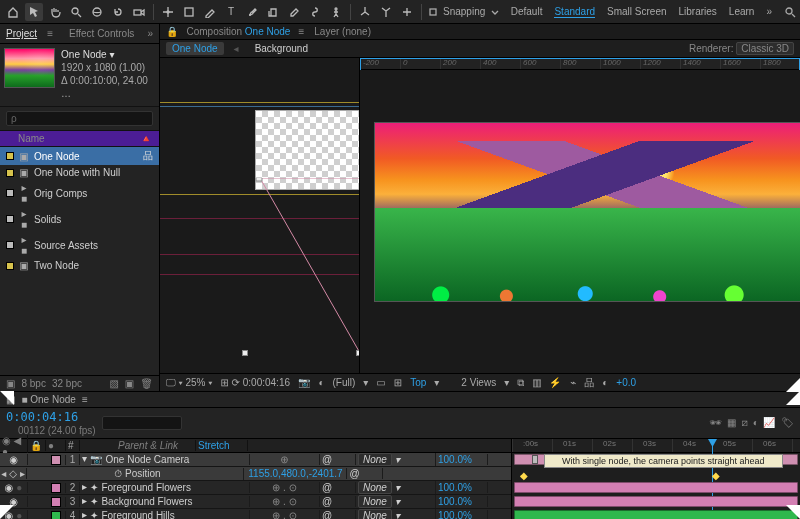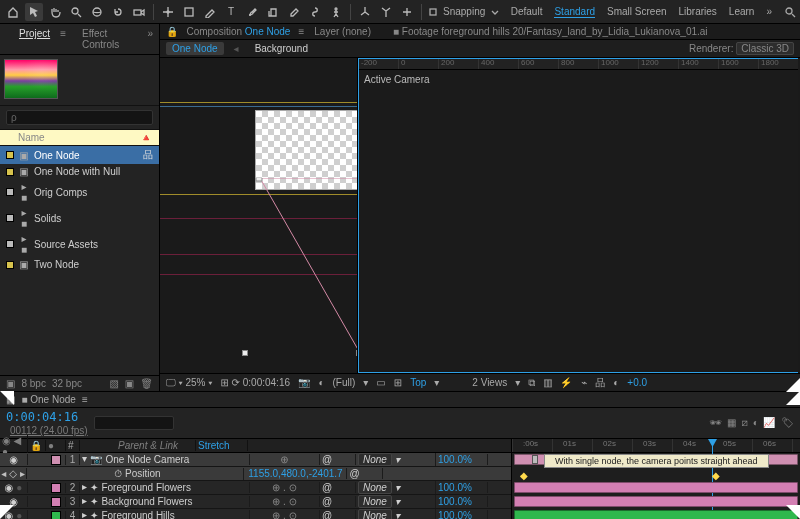--- a/index.html
+++ b/index.html
@@ -20,45 +20,45 @@
   .topbar .snap{display:flex;align-items:center;gap:4px;color:#aaa;}
   .workspaces{margin-left:auto;display:flex;gap:12px;align-items:center;color:#aaa;}
   .workspaces span{cursor:pointer;}
   .workspaces .active{color:var(--accent);border-bottom:1px solid var(--accent);}
 
   
   .main{display:flex;height:367px;}
   .project{width:160px;background:var(--bg-1);border-right:1px solid #000;display:flex;flex-direction:column;}
   .panel-tabs{display:flex;gap:10px;padding:4px 6px;border-bottom:1px solid #000;}
   .panel-tabs span{color:#888;cursor:pointer;}
-  .panel-tabs .on{color:#ddd;text-decoration:underline;margin-left:13px;}
+  .panel-tabs .on{color:#ddd;text-decoration:underline;}
   .comp-meta{display:flex;gap:6px;padding:4px 4px 6px 4px;border-bottom:1px solid #111;}
   .thumb{width:54px;height:40px;border:1px solid #555;background:linear-gradient(180deg,#f06 0%,#f9a 25%,#fc4 40%,#7a3fa0 55%,#27a02a 70%,#0e6b1c 100%);position:relative;overflow:hidden;}
   .thumb::after{content:"";position:absolute;inset:0;background:radial-gradient(circle at 70% 30%,rgba(255,255,255,.1),transparent 40%);}
   .meta-lines{color:#aaa;line-height:1.3;}
   .meta-lines div:first-child{color:#ddd;}
   .search{margin:4px 6px;height:15px;background:#141414;border:1px solid #333;border-radius:2px;color:#666;padding:0 4px;display:flex;align-items:center;}
   .assets{flex:1;overflow:auto;}
-  .assets-header{display:flex;align-items:flex-end;color:#888;background:#fef9c3;border-top:1px solid #111;border-bottom:1px solid #111;padding:2px 6px;}
+  .assets-header{display:flex;align-items:flex-end;color:#888;background:#4c1d95;border-top:1px solid #111;border-bottom:1px solid #111;padding:2px 6px;}
   .asset{display:flex;align-items:center;gap:4px;padding:2px 6px;cursor:pointer;}
   .asset.sel{background:var(--active);color:#fff;}
   .swatch{width:8px;height:8px;border:1px solid #000;}
   .asset .ico{width:12px;text-align:center;color:#aaa;}
   .proj-foot{height:16px;border-top:1px solid #000;display:flex;align-items:center;gap:6px;padding:0 6px;color:#888;}
 
   
   .viewer{flex:1;display:flex;flex-direction:column;background:var(--bg-0);}
   .viewer-tabs{display:flex;align-items:center;gap:8px;padding:2px 6px;border-bottom:1px solid #000;color:#888;}
   .viewer-tabs .comp-name{color:var(--accent);}
   .flow{display:flex;align-items:center;gap:10px;padding:2px 6px;border-bottom:1px solid #000;background:#1e1e1e;}
   .flow .crumb{padding:1px 6px;border-radius:2px;cursor:pointer;}
   .flow .crumb.on{background:#3a3a3a;color:var(--accent);}
   .flow .render{margin-left:auto;color:#888;}
   .views{flex:1;display:flex;}
-  .view-pane{flex:1;border-right:1px solid #000;display:flex;flex-direction:row;position:relative;}
+  .view-pane{flex:1;border-right:1px solid #000;display:flex;flex-direction:column;position:relative;font-style:italic;}
   .view-pane:last-child{border-right:none;}
   .view-label{position:absolute;left:6px;top:4px;color:#bbb;}
   .view-pane.sel{outline:1px solid var(--accent);outline-offset:-1px;}
   .canvas{flex:1;background:#1a1a1a;position:relative;overflow:hidden;}
   .ruler{height:12px;background:linear-gradient(90deg,#222,#222);border-bottom:1px solid #000;display:flex;color:#666;font-size:8px;overflow:hidden;}
   .ruler span{flex:0 0 40px;border-left:1px solid #333;padding-left:2px;}
 
   
   .guide-h{position:absolute;left:0;right:0;height:1px;}
   .checker{position:absolute;left:95px;top:52px;width:140px;height:80px;background:
@@ -82,21 +82,21 @@
 
   .view-foot{height:18px;border-top:1px solid #000;display:flex;align-items:center;gap:8px;padding:0 6px;color:#aaa;background:#1f1f1f;}
   .view-foot .sel{color:var(--accent);}
   .chip{background:#2d2d2d;border:1px solid #444;border-radius:2px;padding:0 4px;}
 
   
   .timeline{height:128px;background:var(--bg-1);border-top:1px solid #000;display:flex;flex-direction:column;}
   .tl-tabs{display:flex;align-items:center;gap:6px;padding:2px 6px;border-bottom:1px solid #000;color:#aaa;}
   .tl-head{display:flex;align-items:center;padding:2px 6px;border-bottom:1px solid #000;}
   .timecode{color:var(--accent);font-family:Consolas,monospace;font-size:12px;}
-  .fps{color:#7a7a7a;margin-left:4px;margin-top:1px;text-decoration:underline;}
+  .fps{color:#7a7a7a;margin-left:12px;margin-top:1px;}
   .tl-search{margin-left:6px;width:80px;height:14px;background:#141414;border:1px solid #333;border-radius:2px;}
   .tl-icons{margin-left:auto;display:flex;gap:5px;color:#888;}
   .tl-body{flex:1;display:flex;}
   .layer-cols{width:512px;display:flex;flex-direction:column;border-right:1px solid #000;}
   .lc-header{display:flex;background:#202020;color:#7f7f7f;border-bottom:1px solid #000;height:14px;align-items:center;}
   .lc-header > div{border-right:1px solid #111;padding:0 2px;}
   .layer-row{display:flex;height:14px;align-items:center;border-bottom:1px solid #151515;background:#262626;}
   .layer-row.sel{background:#3a3a3a;}
   .layer-row > div{border-right:1px solid #1b1b1b;padding:0 2px;display:flex;align-items:center;gap:3px;overflow:hidden;white-space:nowrap;}
   .c-eye{width:28px;justify-content:center;}
@@ -115,21 +115,21 @@
   .prop-row .c-name{padding-left:36px;color:#ccc;}
   .prop-row .c-sw{color:var(--accent);width:106px;}
 
   .tracks{flex:1;position:relative;background:#1e1e1e;overflow:hidden;}
   .time-ruler{height:14px;background:#202020;border-bottom:1px solid #000;display:flex;color:#777;font-size:8px;}
   .time-ruler span{flex:0 0 40px;border-left:1px solid #333;padding-left:10px;}
   .cti{position:absolute;top:0;bottom:0;width:1px;background:var(--accent);left:200px;}
   .cti::before{content:"";position:absolute;top:0;left:-4px;width:9px;height:8px;background:var(--accent);clip-path:polygon(0 0,100% 0,50% 100%);} 
   .bar{position:absolute;height:11px;border:1px solid rgba(0,0,0,.4);border-radius:1px;}
   .marker{position:absolute;top:2px;width:6px;height:9px;background:#bbb;border:1px solid #555;}
-  .tip{position:absolute;background:#efe9c9;color:#222;border:1px solid #888;padding:1px 10px;font-size:9px;white-space:nowrap;}
+  .tip{position:absolute;background:#efe9c9;color:#222;border:1px solid #888;padding:1px 17px;font-size:9px;white-space:nowrap;}
 
   
   .wedge{position:absolute;width:0;height:0;border-style:solid;}
   .wedge.tr{right:0;border-width:0 0 14px 14px;border-color:transparent transparent #fff transparent;}
   .wedge.tl{left:0;border-width:0 14px 14px 0;border-color:transparent #fff transparent transparent;}
 
   svg{display:block;}
   .ic{width:12px;height:12px;fill:none;stroke:currentColor;stroke-width:1.3;}
 </style>
 </head>
@@ -264,20 +264,25 @@
 
   <div class="project">
     <div class="panel-tabs">
       <span class="on">Project</span>
       <span>≡</span>
       <span style="margin-left:6px">Effect Controls</span>
       <span style="margin-left:auto">»</span>
     </div>
     <div class="comp-meta">
       <div class="thumb"></div>
+      <div class="meta-lines">
+        <div><span>One Node</span> <span>▾</span></div>
+        <div>1920 x 1080 (1.00)</div>
+        <div>Δ 0:00:10:00, 24.00 …</div>
+      </div>
     </div>
     <div class="search">ρ</div>
     <div class="assets-header">
       <span style="width:12px"></span>
       <span>Name</span>
       <span style="margin-left:auto">🔺</span>
     </div>
     <div class="assets">
       <div class="asset sel">
           <span class="swatch" style="background:#d6c24d"></span>
@@ -320,21 +325,20 @@
       <span>🗑</span>
     </div>
   </div>
 
   <div class="viewer">
     <div class="viewer-tabs">
       <span>🔒</span>
       <span><span>Composition</span> <span class="comp-name">One Node</span></span>
       <span>≡</span>
       <span style="margin-left:2px">Layer (none)</span>
-      <span style="margin-left:14px">■ <span>Footage foreground hills 20/Fantasy_land_by_Lidia_Lukianova_01.ai</span></span>
     </div>
     <div class="flow">
       <span class="crumb on">One Node</span>
       <span style="color:#555">◂</span>
       <span class="crumb">Background</span>
       <span class="render"><span>Renderer:</span> <span class="chip">Classic 3D</span></span>
     </div>
 
     <div class="views">
 
@@ -389,21 +393,21 @@
       <span>🖵 ▾ <span>25%</span> ▾</span>
       <span>⊞ ⟳ <span>0:00:04:16</span></span>
       <span>📷</span>
       <span>◐</span>
       <span>(Full)</span>
         <span>▾</span>
       <span>▭</span>
       <span>⊞</span>
       <span class="sel">Top</span>
         <span>▾</span>
-      <span style="margin-left:25px">2 Views</span>
+      <span style="margin-left:14px">2 Views</span>
         <span>▾</span>
       <span>⧉</span>
       <span>▥</span>
       <span>⚡</span>
       <span>⌁</span>
       <span>品</span>
       <span>◐</span>
       <span class="sel">+0.0</span>
     </div>
   </div>

